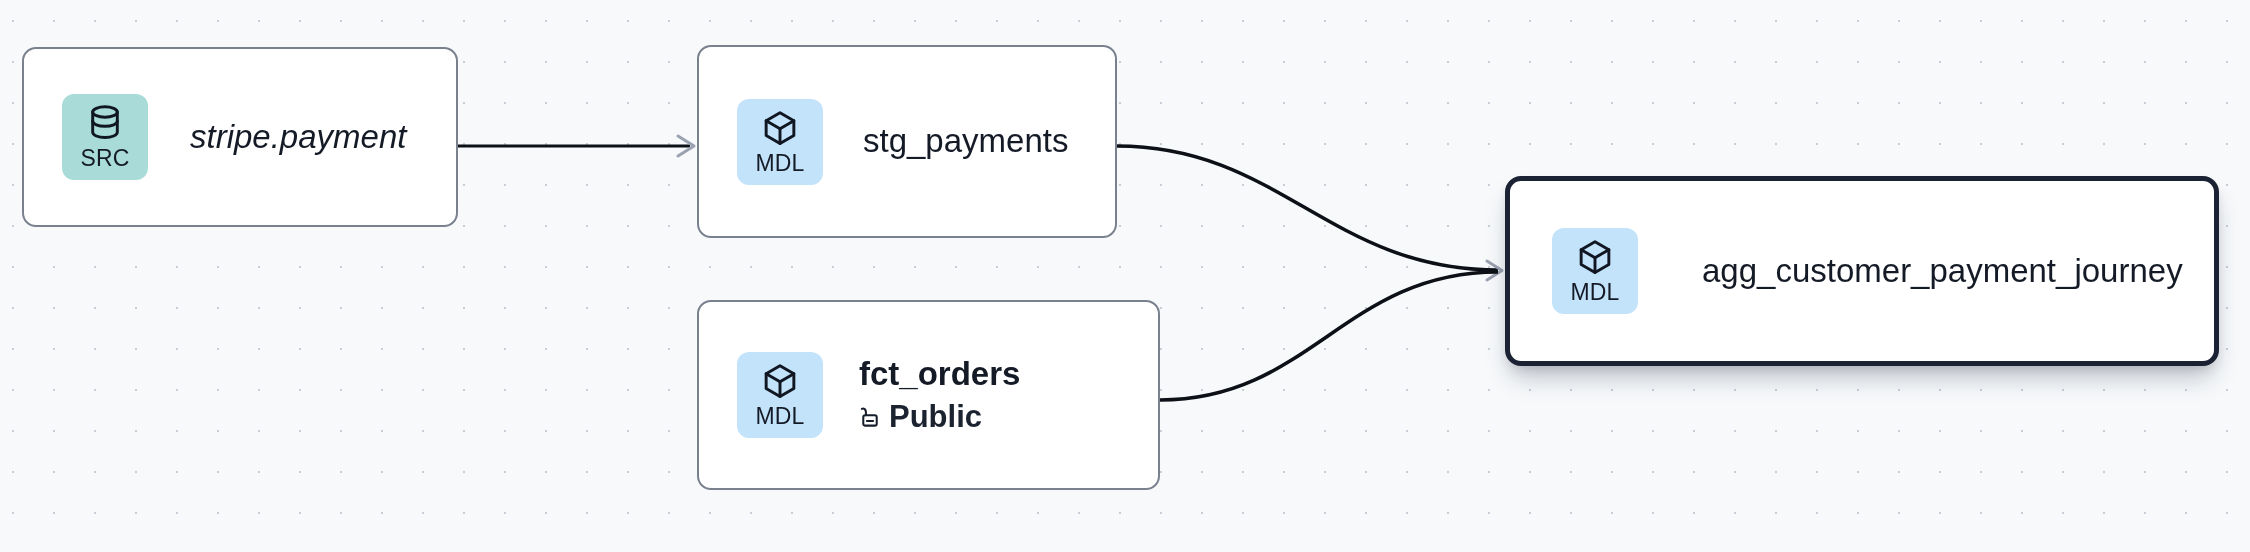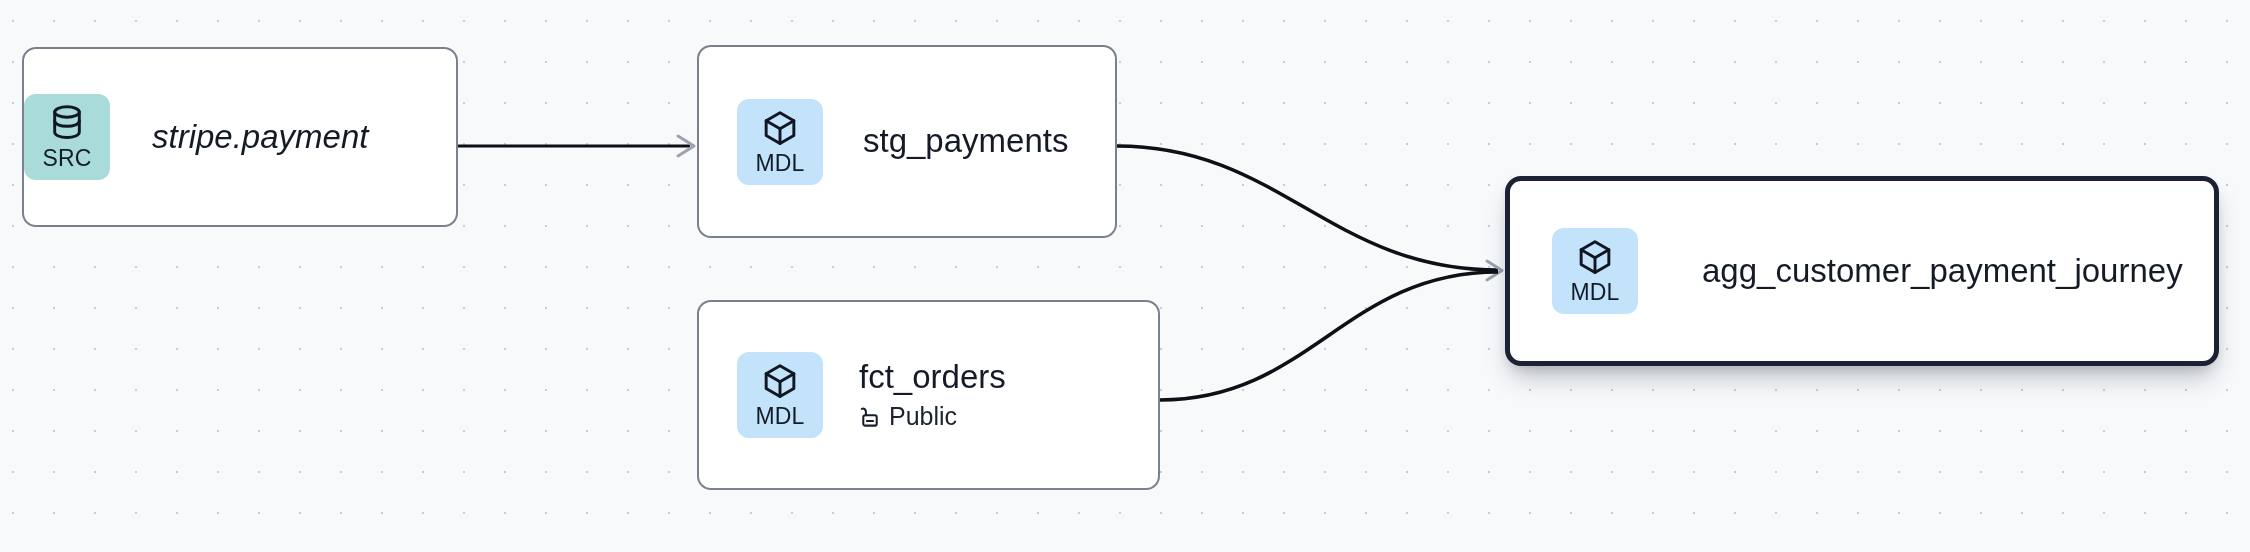--- a/index.html
+++ b/index.html
@@ -87,41 +87,41 @@
     line-height: 1.12;
     color: #141a26;
     white-space: nowrap;
     font-family: "Liberation Sans", sans-serif;
   }
   .node-sub {
     display: flex;
     align-items: center;
     gap: 8px;
     margin-top: 7px;
-    font-size: 25px;
+    font-size: 31px;
     line-height: 1.1;
     color: #1b2230;
     white-space: nowrap;
   }
   .node-sub svg { display: block; flex: 0 0 auto; }
 
   
-  #node-stripe-payment { left: 22px;   top: 47px;  width: 436px; height: 180px; }
+  #node-stripe-payment { left: 22px;   top: 47px;  width: 436px; height: 180px; padding-left: 38px; }
   #node-stg-payments   { left: 697px;  top: 45px;  width: 420px; height: 193px; padding-left: 38px; }
   #node-fct-orders     { left: 697px;  top: 300px; width: 463px; height: 190px; padding-left: 38px; }
   #node-agg-journey    { left: 1505px; top: 176px; width: 714px; height: 190px; padding-left: 42px; }
 
   #node-stripe-payment .badge { width: 86px; height: 86px; }
   #node-stg-payments   .badge { width: 86px; height: 86px; }
   #node-fct-orders     .badge { width: 86px; height: 86px; }
   #node-agg-journey    .badge { width: 86px; height: 86px; }
 
   #node-stripe-payment .node-text { margin-left: 42px; font-style: italic; }
   #node-stg-payments   .node-text { margin-left: 40px; align-items: center; }
-  #node-fct-orders     .node-text { margin-left: 36px; }
+  #node-fct-orders     .node-text { margin-left: 36px; font-weight: bold; }
   #node-agg-journey    .node-text { margin-left: 64px; }
 </style>
 </head>
 <body>
 
 <div id="canvas">
 
   <svg id="edge-layer" viewBox="0 0 2250 552" width="2250" height="552" xmlns="http://www.w3.org/2000/svg">
 
     <g>

